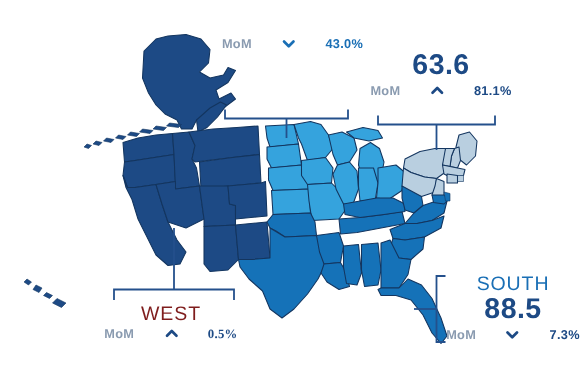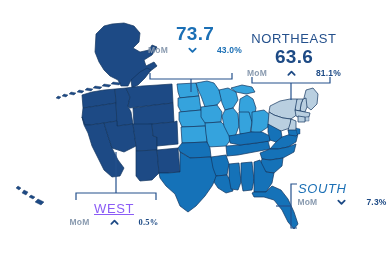--- a/index.html
+++ b/index.html
@@ -176,55 +176,54 @@
 
       <path d="M76 200 L76 193 L156 193 L156 200"></path>
       <path d="M116 193 L116 152"></path>
 
       <path d="M297 184 L291 184 L291 228 L297 228"></path>
       <path d="M291 206 L276 206"></path>
     </g>
   </svg>
 
   <div class="callout" id="callout-midwest">
-    <div class="region-value" style="color: rgb(26, 111, 181);">73.7</div>
     <div class="mom-row">
       <span class="mom-label">MoM</span>
       <span class="chev"><svg viewBox="0 0 10 10" width="9" height="9">
             <path d="M1.5 3 L5 6.5 L8.5 3" fill="none" stroke="#1a6fb5" stroke-width="2" stroke-linecap="round" stroke-linejoin="round"></path>
           </svg></span>
       <span class="mom-pct" style="color: rgb(26, 111, 181);">43.0%</span>
     </div>
   </div>
 
   <div class="callout" id="callout-northeast">
-    <div class="region-name" style="color: rgb(36, 80, 140);">NORTHEAST</div>
     <div class="region-value" style="color: rgb(29, 74, 133);">63.6</div>
     <div class="mom-row">
       <span class="mom-label">MoM</span>
       <span class="chev"><svg viewBox="0 0 10 10" width="9" height="9">
             <path d="M1.5 6.5 L5 3 L8.5 6.5" fill="none" stroke="#1d4a85" stroke-width="2" stroke-linecap="round" stroke-linejoin="round"></path>
           </svg></span>
       <span class="mom-pct" style="color: rgb(29, 74, 133);">81.1%</span>
     </div>
   </div>
 
   <div class="callout" id="callout-south">
-    <div class="region-name" style="text-align: left; color: rgb(26, 111, 181); font-style: italic;">SOUTH</div>
+    <div class="region-name" style="text-align: center; color: rgb(26, 111, 181);">SOUTH</div>
+    <div class="region-value" style="text-align: center; color: rgb(29, 74, 133);">88.5</div>
     <div class="mom-row">
       <span class="mom-label">MoM</span>
       <span class="chev"><svg viewBox="0 0 10 10" width="9" height="9">
             <path d="M1.5 3 L5 6.5 L8.5 3" fill="none" stroke="#1d4a85" stroke-width="2" stroke-linecap="round" stroke-linejoin="round"></path>
           </svg></span>
       <span class="mom-pct" style="color: rgb(29, 74, 133);">7.3%</span>
     </div>
   </div>
 
   <div class="callout" id="callout-west">
-    <div class="region-name" style="color: #8b5cf6; text-decoration: underline;">WEST</div>
+    <div class="region-name" style="color: #7f1d1d;">WEST</div>
     <div class="mom-row">
       <span class="mom-label">MoM</span>
       <span class="chev"><svg viewBox="0 0 10 10" width="9" height="9">
             <path d="M1.5 6.5 L5 3 L8.5 6.5" fill="none" stroke="#1d4a85" stroke-width="2" stroke-linecap="round" stroke-linejoin="round"></path>
           </svg></span>
       <span class="mom-pct" style="color: rgb(29, 74, 133); font-family: Liberation Serif, serif;">0.5%</span>
     </div>
   </div>
 
 </div>

